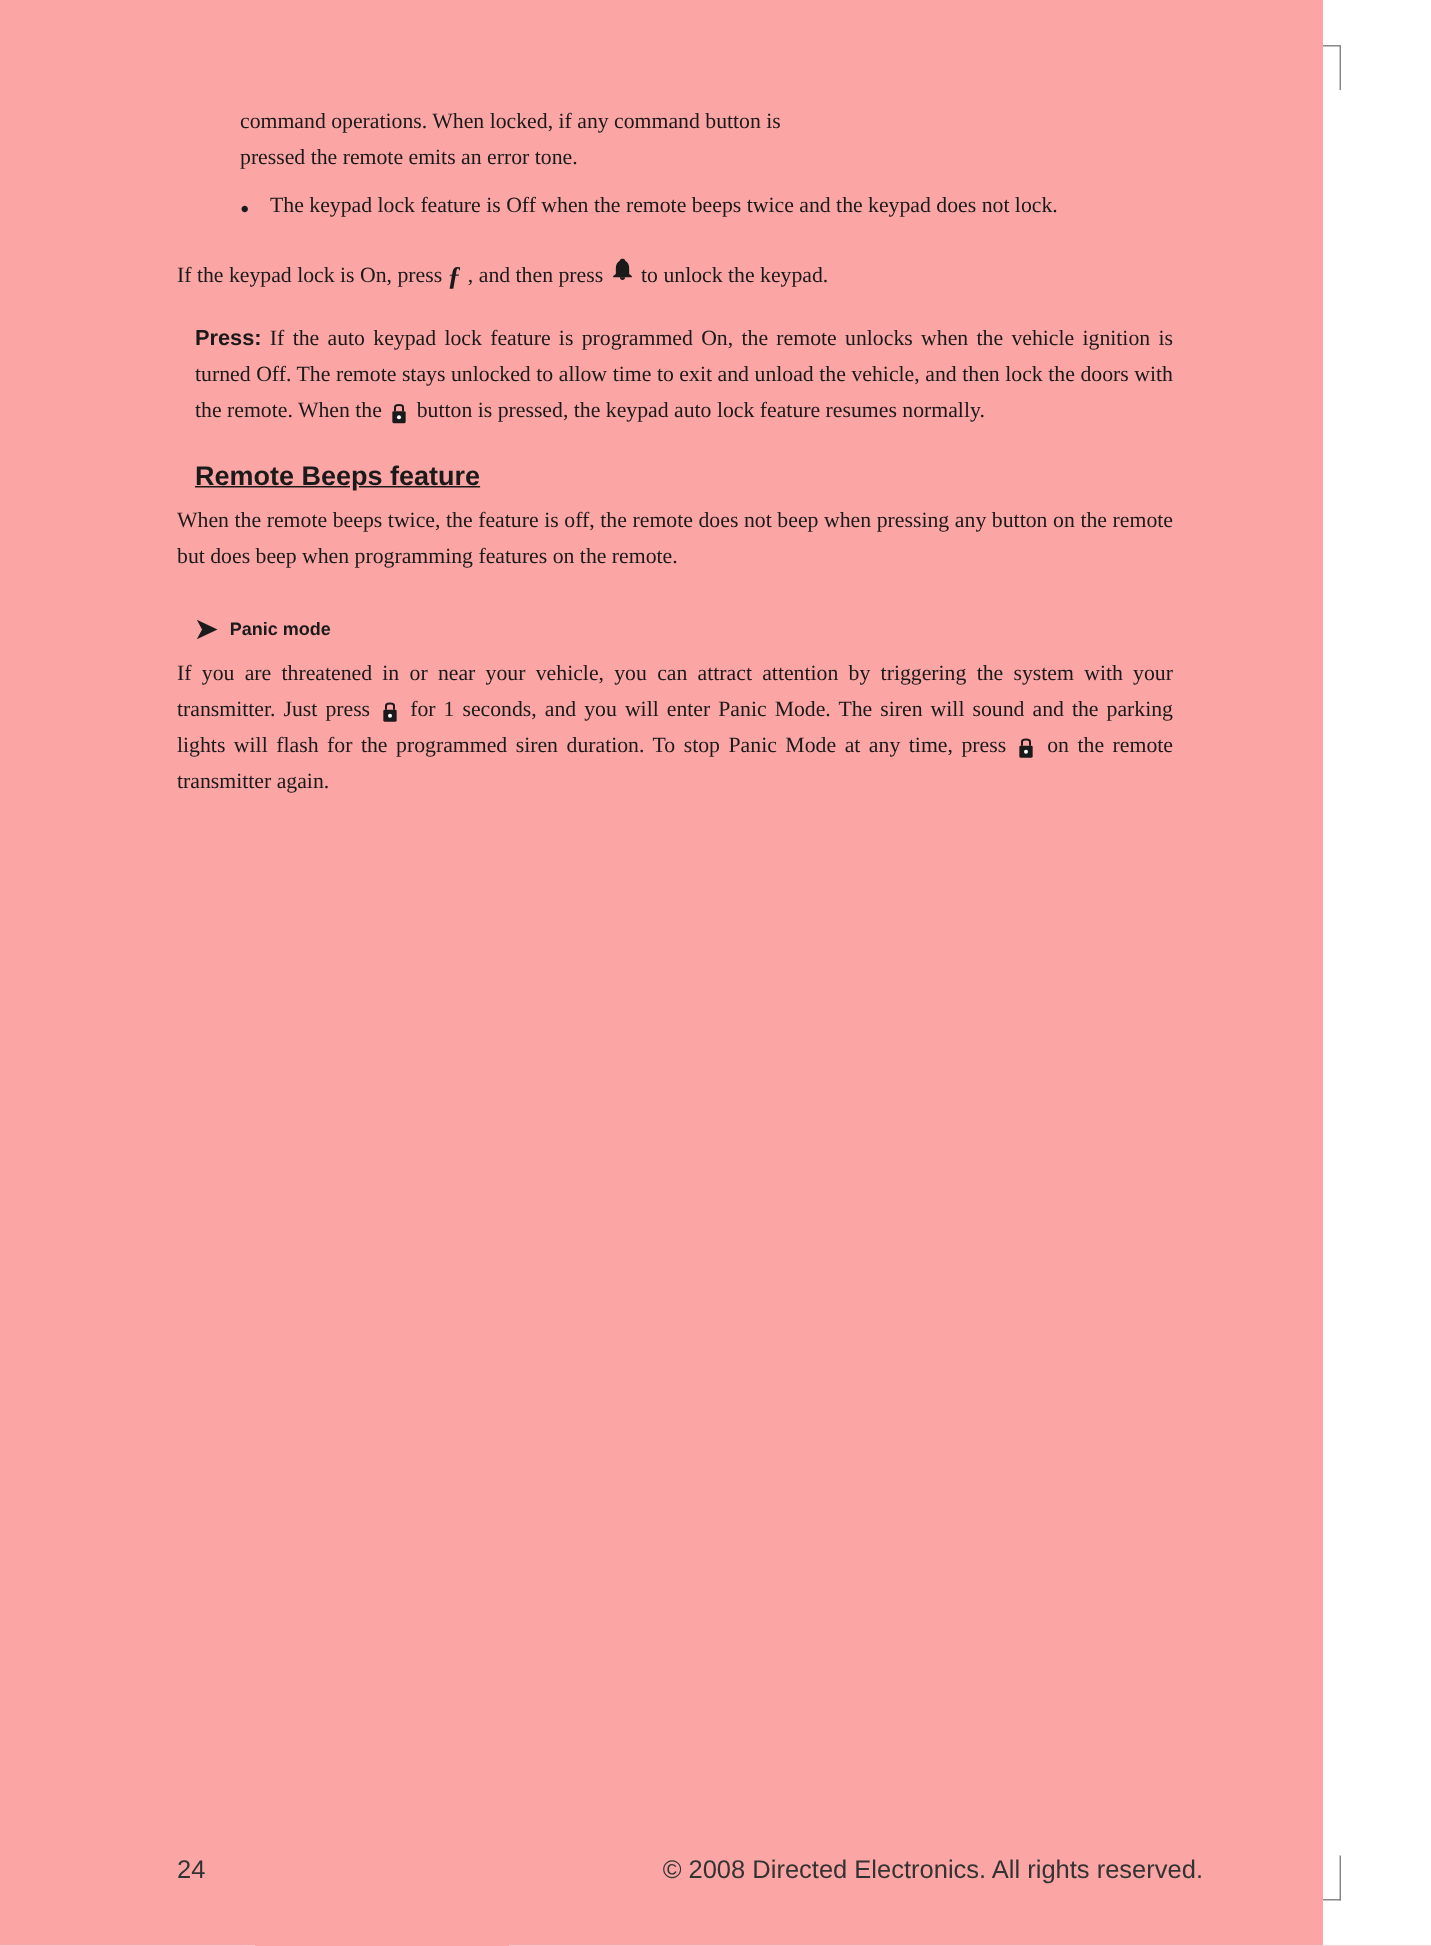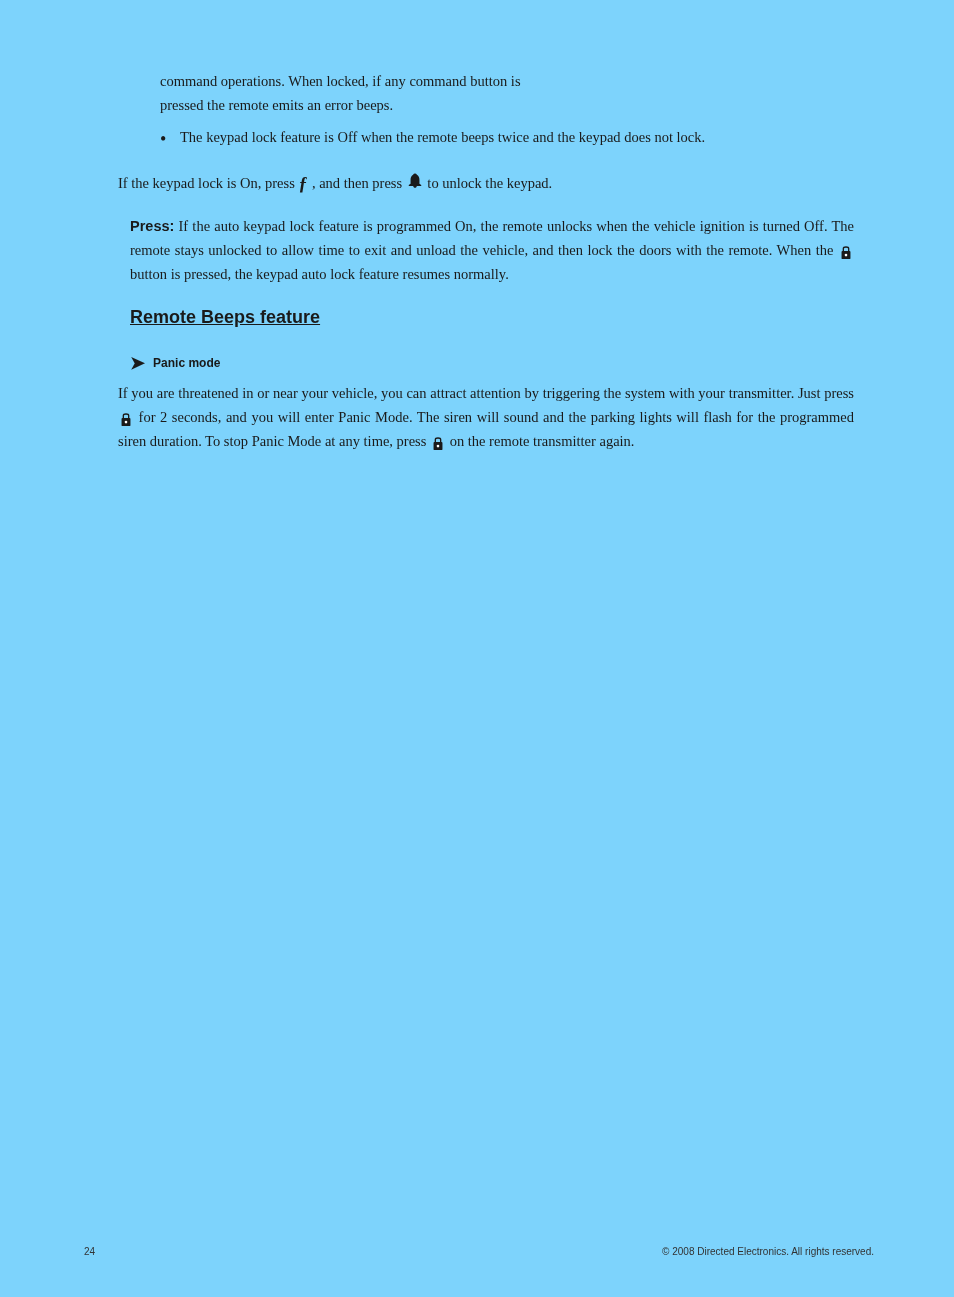--- a/index.html
+++ b/index.html
@@ -12,23 +12,23 @@
       background: #ffffff;
       font-family: 'Times New Roman', Times, serif;
       font-size: 14.5px;
       color: #1a1a1a;
       width: 954px;
       min-height: 1297px;
       position: relative;
     }
 
     .page {
-      width: 954px;
+      width: 882px;
       min-height: 1297px;
-      background: #7dd3fc;
+      background: #fca5a5;
       position: relative;
       padding: 60px 80px 60px 100px;
     }
 
     
     .corner-mark {
       position: absolute;
       width: 1px;
       height: 30px;
       background: #888;
@@ -163,27 +163,27 @@
     }
 
     .bell-icon svg {
       width: 16px;
       height: 16px;
     }
 
     .footer {
       position: absolute;
       bottom: 40px;
-      left: 84px;
+      left: 118px;
       right: 80px;
       display: flex;
       justify-content: space-between;
       align-items: flex-start;
       font-family: Arial, sans-serif;
-      font-size: 10px;
+      font-size: 17px;
       color: #333;
     }
 
     .spacer-sm { margin-bottom: 8px; }
     .spacer-md { margin-bottom: 16px; }
   </style>
 </head>
 <body>
 
 <div class="corner-mark corner-tl-v"></div>
@@ -193,21 +193,21 @@
 <div class="corner-mark corner-bl-v"></div>
 <div class="corner-mark-h corner-bl-h"></div>
 <div class="corner-mark corner-br-v" style="bottom:30px; right:60px; left:auto;"></div>
 <div class="corner-mark-h corner-br-h" style="bottom:30px; right:60px; left:auto;"></div>
 
 <div class="page">
   <div class="content">
 
     <div class="indent-block">
       <span>command operations. When locked, if any command button is</span><br>
-      <span>pressed the remote emits an error beeps.</span>
+      <span>pressed the remote emits an error tone.</span>
     </div>
 
     <div class="bullet-item">
       <span class="bullet-dot">•</span>
       <span class="bullet-text">The keypad lock feature is Off when the remote beeps twice and the keypad does not lock.</span>
     </div>
 
     <div class="spacer-md"></div>
 
     <div class="paragraph">
@@ -239,37 +239,40 @@
     </div>
 
     <div class="section-heading">
       <span>Remote Beeps feature</span>
     </div>
 
 
     <div class="spacer-sm"></div>
 
 
+    <div class="paragraph">
+      <span>When the remote beeps twice, the feature is off, the remote does not beep when pressing any button on the remote but does beep when programming features on the remote.</span>
+    </div>
 
     <div class="major-heading">
       <span class="major-heading-arrow">➤</span>
       <span class="major-heading-text">Panic mode</span>
     </div>
 
     <div class="paragraph">
       <span>If you are threatened in or near your vehicle, you can attract attention by triggering the system with your transmitter. Just press</span>
       
       <span class="lock-icon">
         <svg viewBox="0 0 14 18" xmlns="http://www.w3.org/2000/svg">
           <rect x="2" y="8" width="10" height="9" rx="1" fill="#1a1a1a"></rect>
           <path d="M4 8 L4 5 C4 2.8 10 2.8 10 5 L10 8" stroke="#1a1a1a" stroke-width="1.5" fill="none"></path>
           <circle cx="7" cy="12.5" r="1.5" fill="white"></circle>
         </svg>
       </span>
-      <span>for 2 seconds, and you will enter Panic Mode. The siren will sound and the parking lights will flash for the programmed siren duration. To stop Panic Mode at any time, press</span>
+      <span>for 1 seconds, and you will enter Panic Mode. The siren will sound and the parking lights will flash for the programmed siren duration. To stop Panic Mode at any time, press</span>
       
       <span class="lock-icon">
         <svg viewBox="0 0 14 18" xmlns="http://www.w3.org/2000/svg">
           <rect x="2" y="8" width="10" height="9" rx="1" fill="#1a1a1a"></rect>
           <path d="M4 8 L4 5 C4 2.8 10 2.8 10 5 L10 8" stroke="#1a1a1a" stroke-width="1.5" fill="none"></path>
           <circle cx="7" cy="12.5" r="1.5" fill="white"></circle>
         </svg>
       </span>
       <span>on the remote transmitter again.</span>
     </div>

